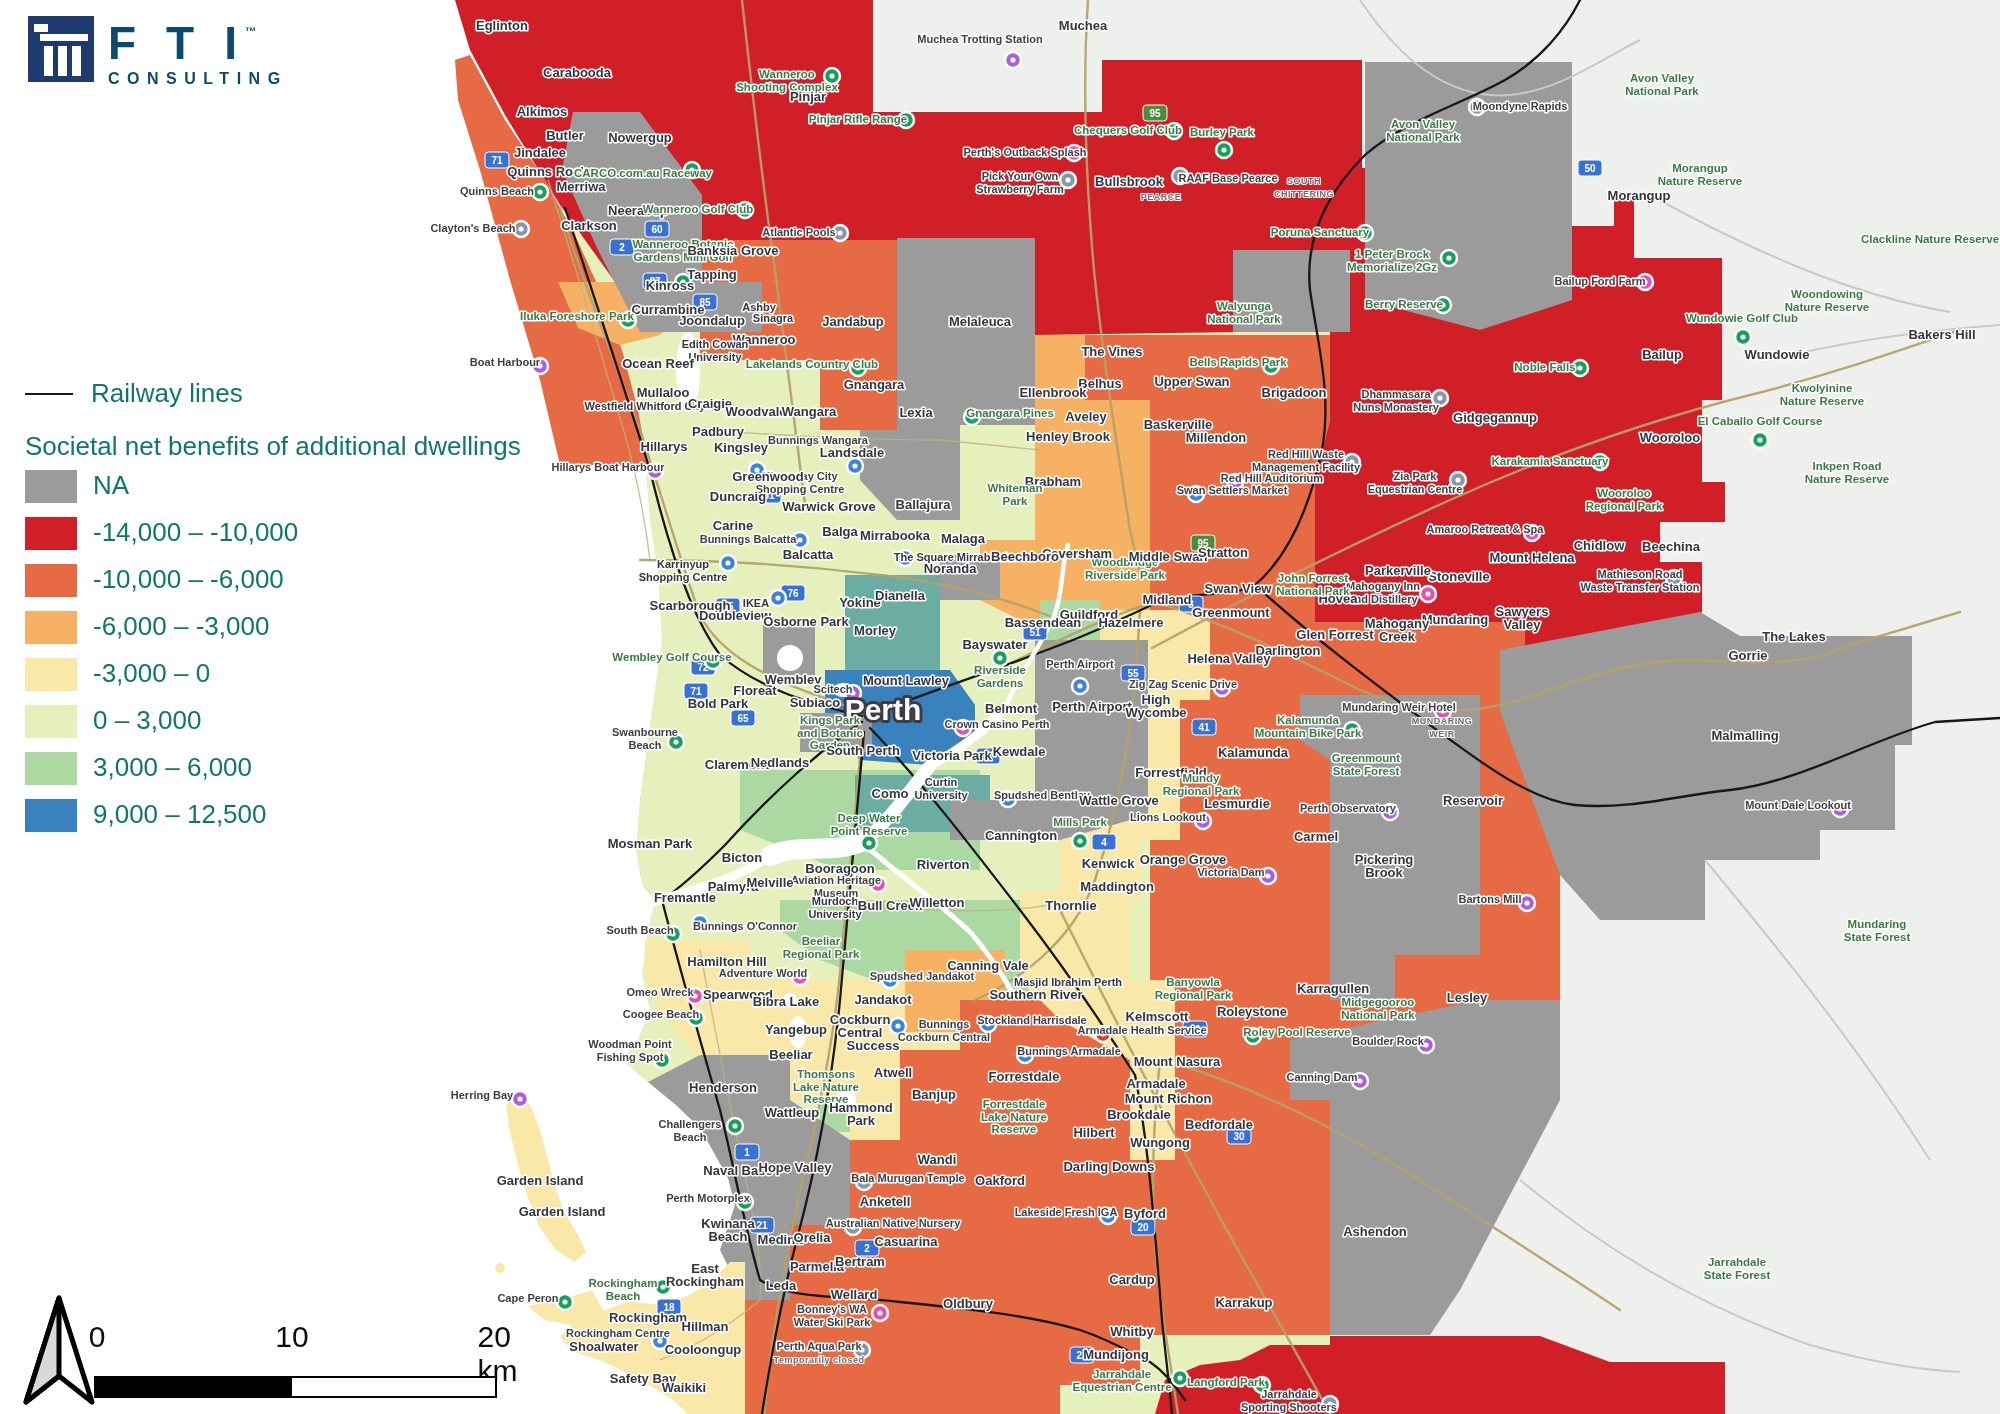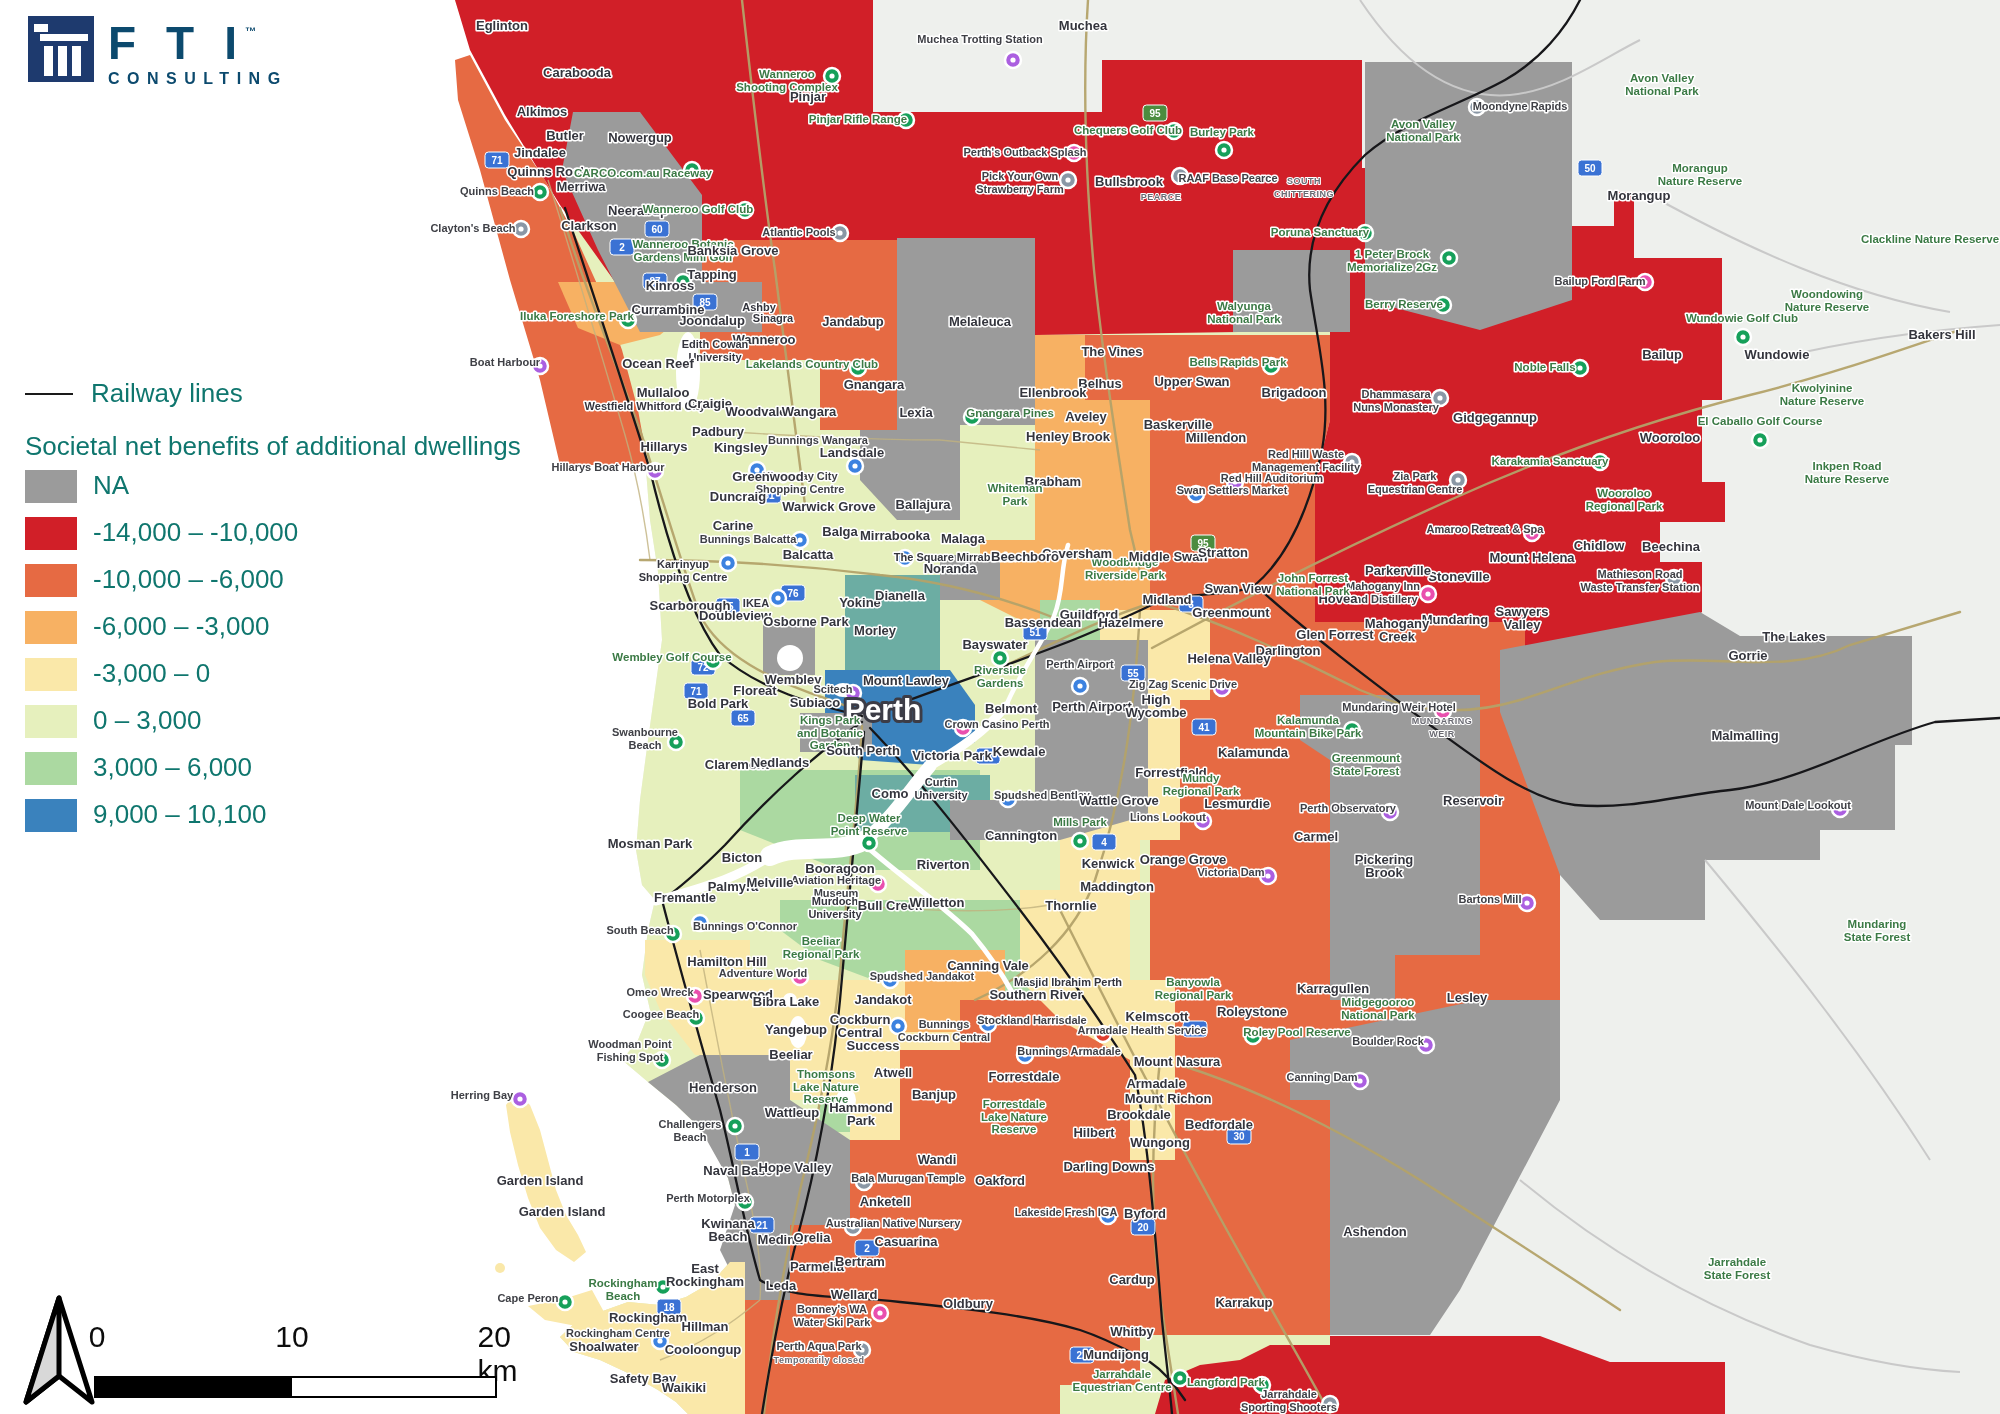--- a/index.html
+++ b/index.html
@@ -1019,21 +1019,21 @@
         <div class="lrow">
           <span class="sw" style="background: rgb(230, 240, 189);"></span>
           <span class="ltx">0 – 3,000</span>
         </div>
         <div class="lrow">
           <span class="sw" style="background: rgb(171, 217, 161);"></span>
           <span class="ltx">3,000 – 6,000</span>
         </div>
         <div class="lrow">
           <span class="sw" style="background: rgb(58, 130, 189);"></span>
-          <span class="ltx">9,000 – 10,100</span>
+          <span class="ltx">9,000 – 12,500</span>
         </div>
       </div>
   </div>
 
   
   <div id="scalebar">
     <svg width="90" height="124" viewBox="0 0 90 124" style="position:absolute;left:14px;top:0;">
       <polygon points="45,8 78,112 45,86 12,112" fill="#ffffff" stroke="#000" stroke-width="5" stroke-linejoin="round"></polygon>
       <polygon points="45,8 45,86 12,112" fill="#d8d8d8" stroke="#000" stroke-width="5" stroke-linejoin="round"></polygon>
     </svg>

